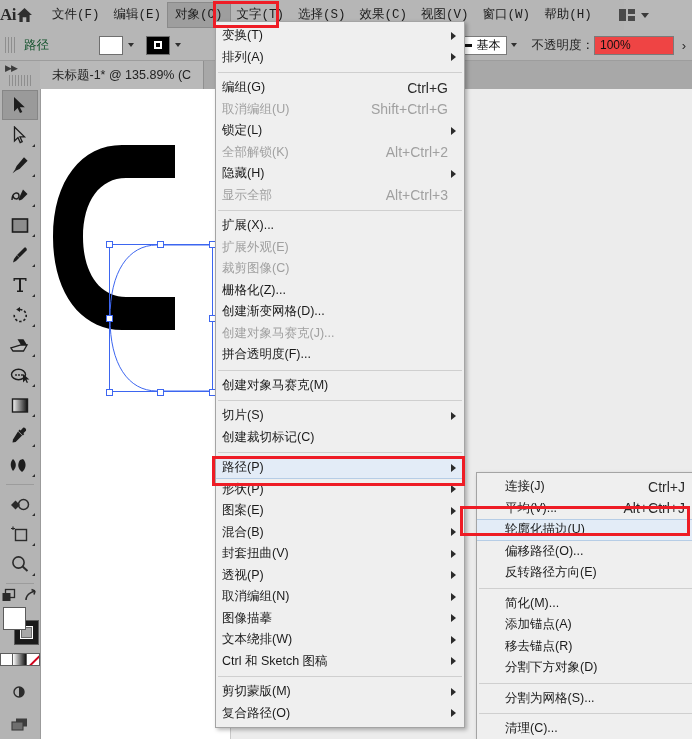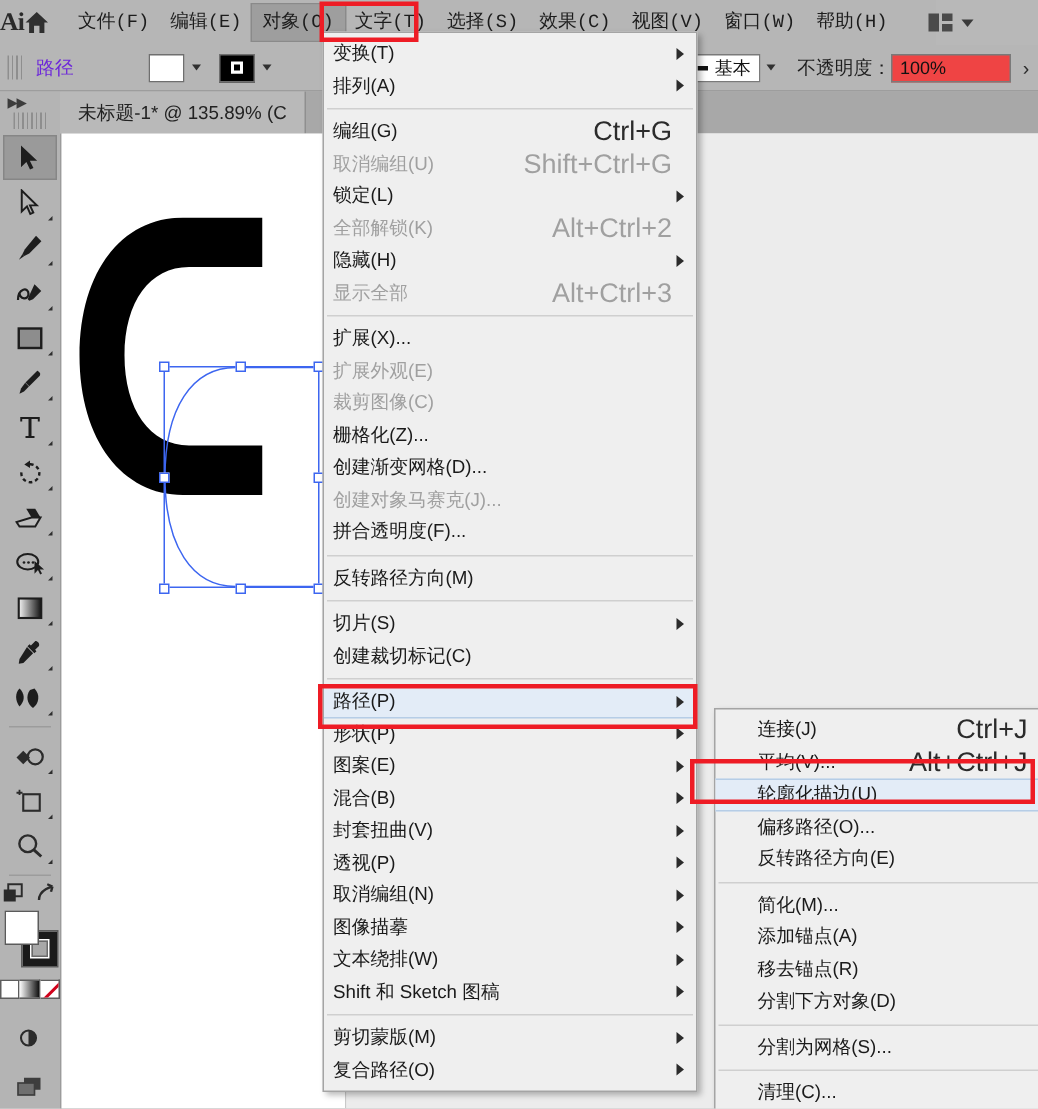--- a/index.html
+++ b/index.html
@@ -100,21 +100,21 @@
     display: flex;
     align-items: center;
   }
   .grip {
     width: 10px; height: 16px;
     margin-left: 5px;
     background-image: repeating-linear-gradient(to right, #8e8e8e 0 1px, transparent 1px 3px);
   }
   .cb-label {
     font-size: 12.5px;
-    color: #6d28d9;
+    color: #14532d;
     margin-left: 9px;
   }
   .swatch-group {
     display: flex;
     align-items: center;
     margin-left: 50px;
   }
   .swatch {
     width: 24px; height: 19px;
     border: 1px solid #6f6f6f;
@@ -399,21 +399,21 @@
     height: 21.5px;
     padding: 0 8px 0 6px;
     font-size: 12.5px;
     color: #1a1a1a;
     white-space: nowrap;
     box-sizing: border-box;
   }
   .mi.disabled { color: #a0a0a0; }
   .mi .accel {
     margin-left: auto;
-    font-size: 18px;
+    font-size: 14px;
     color: #2b2b2b;
     padding-right: 8px;
     font-family: "Liberation Sans", sans-serif;
   }
   .mi.disabled .accel { color: #a0a0a0; }
   .mi .arrow {
     position: absolute;
     right: 8px; top: 50%;
     transform: translateY(-50%);
     width: 0; height: 0;
@@ -756,21 +756,21 @@
     </div>
     <div class="mi disabled">
       <span>创建对象马赛克(J)...</span>
     </div>
     <div class="mi">
       <span>拼合透明度(F)...</span>
     </div>
     <div class="msep"></div>
 
     <div class="mi">
-      <span>反转路径方向(M)</span>
+      <span>创建对象马赛克(M)</span>
     </div>
     <div class="msep"></div>
 
     <div class="mi">
       <span>切片(S)</span>
       <span class="arrow"></span>
     </div>
     <div class="mi">
       <span>创建裁切标记(C)</span>
     </div>
@@ -806,21 +806,21 @@
     </div>
     <div class="mi">
       <span>图像描摹</span>
       <span class="arrow"></span>
     </div>
     <div class="mi">
       <span>文本绕排(W)</span>
       <span class="arrow"></span>
     </div>
     <div class="mi">
-      <span>Shift 和 Sketch 图稿</span>
+      <span>Ctrl 和 Sketch 图稿</span>
       <span class="arrow"></span>
     </div>
     <div class="msep"></div>
 
     <div class="mi">
       <span>剪切蒙版(M)</span>
       <span class="arrow"></span>
     </div>
     <div class="mi">
       <span>复合路径(O)</span>

